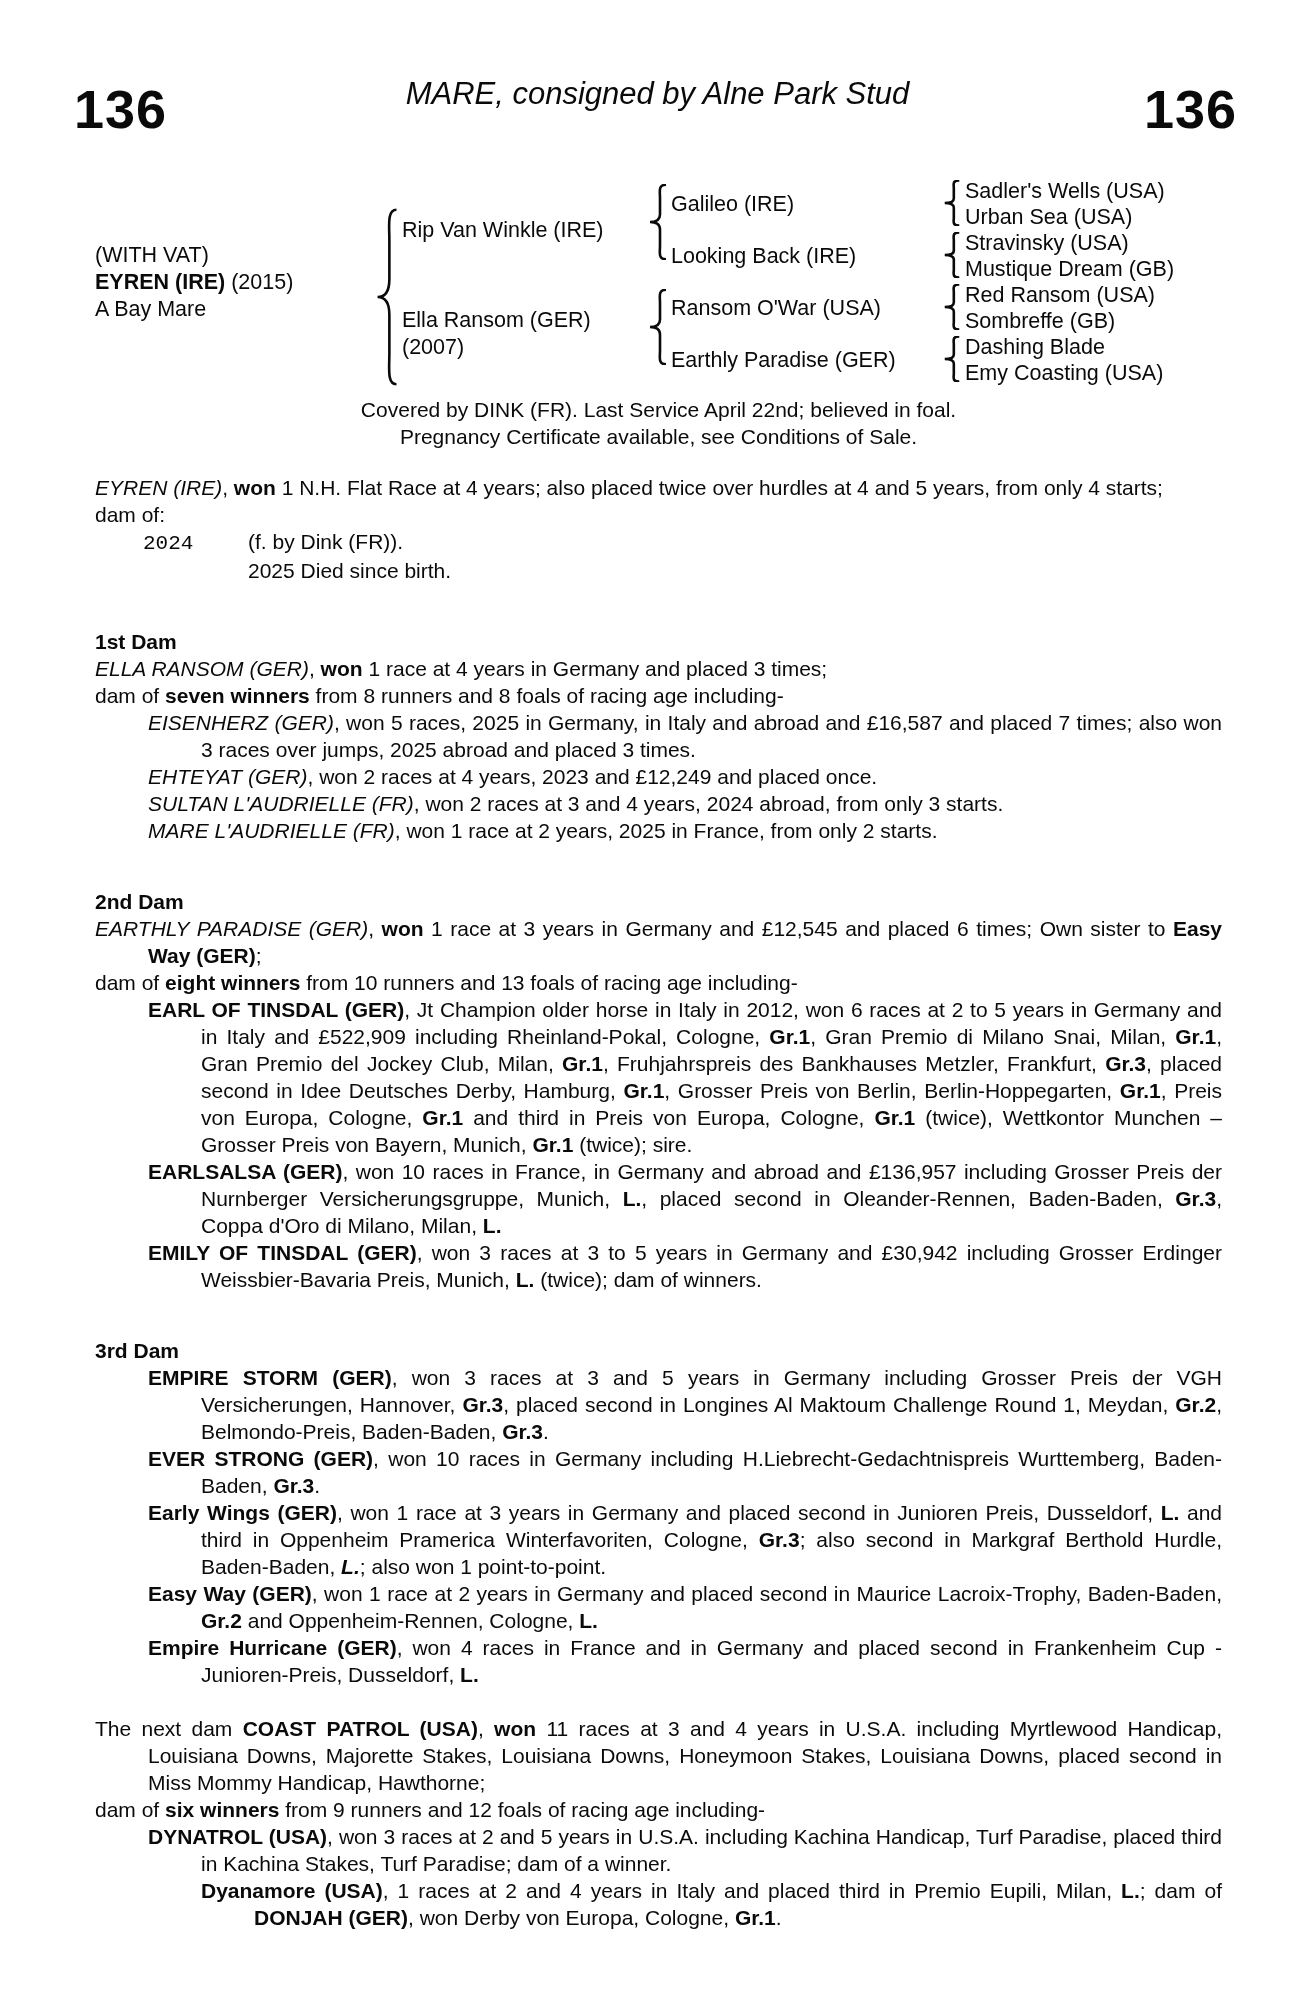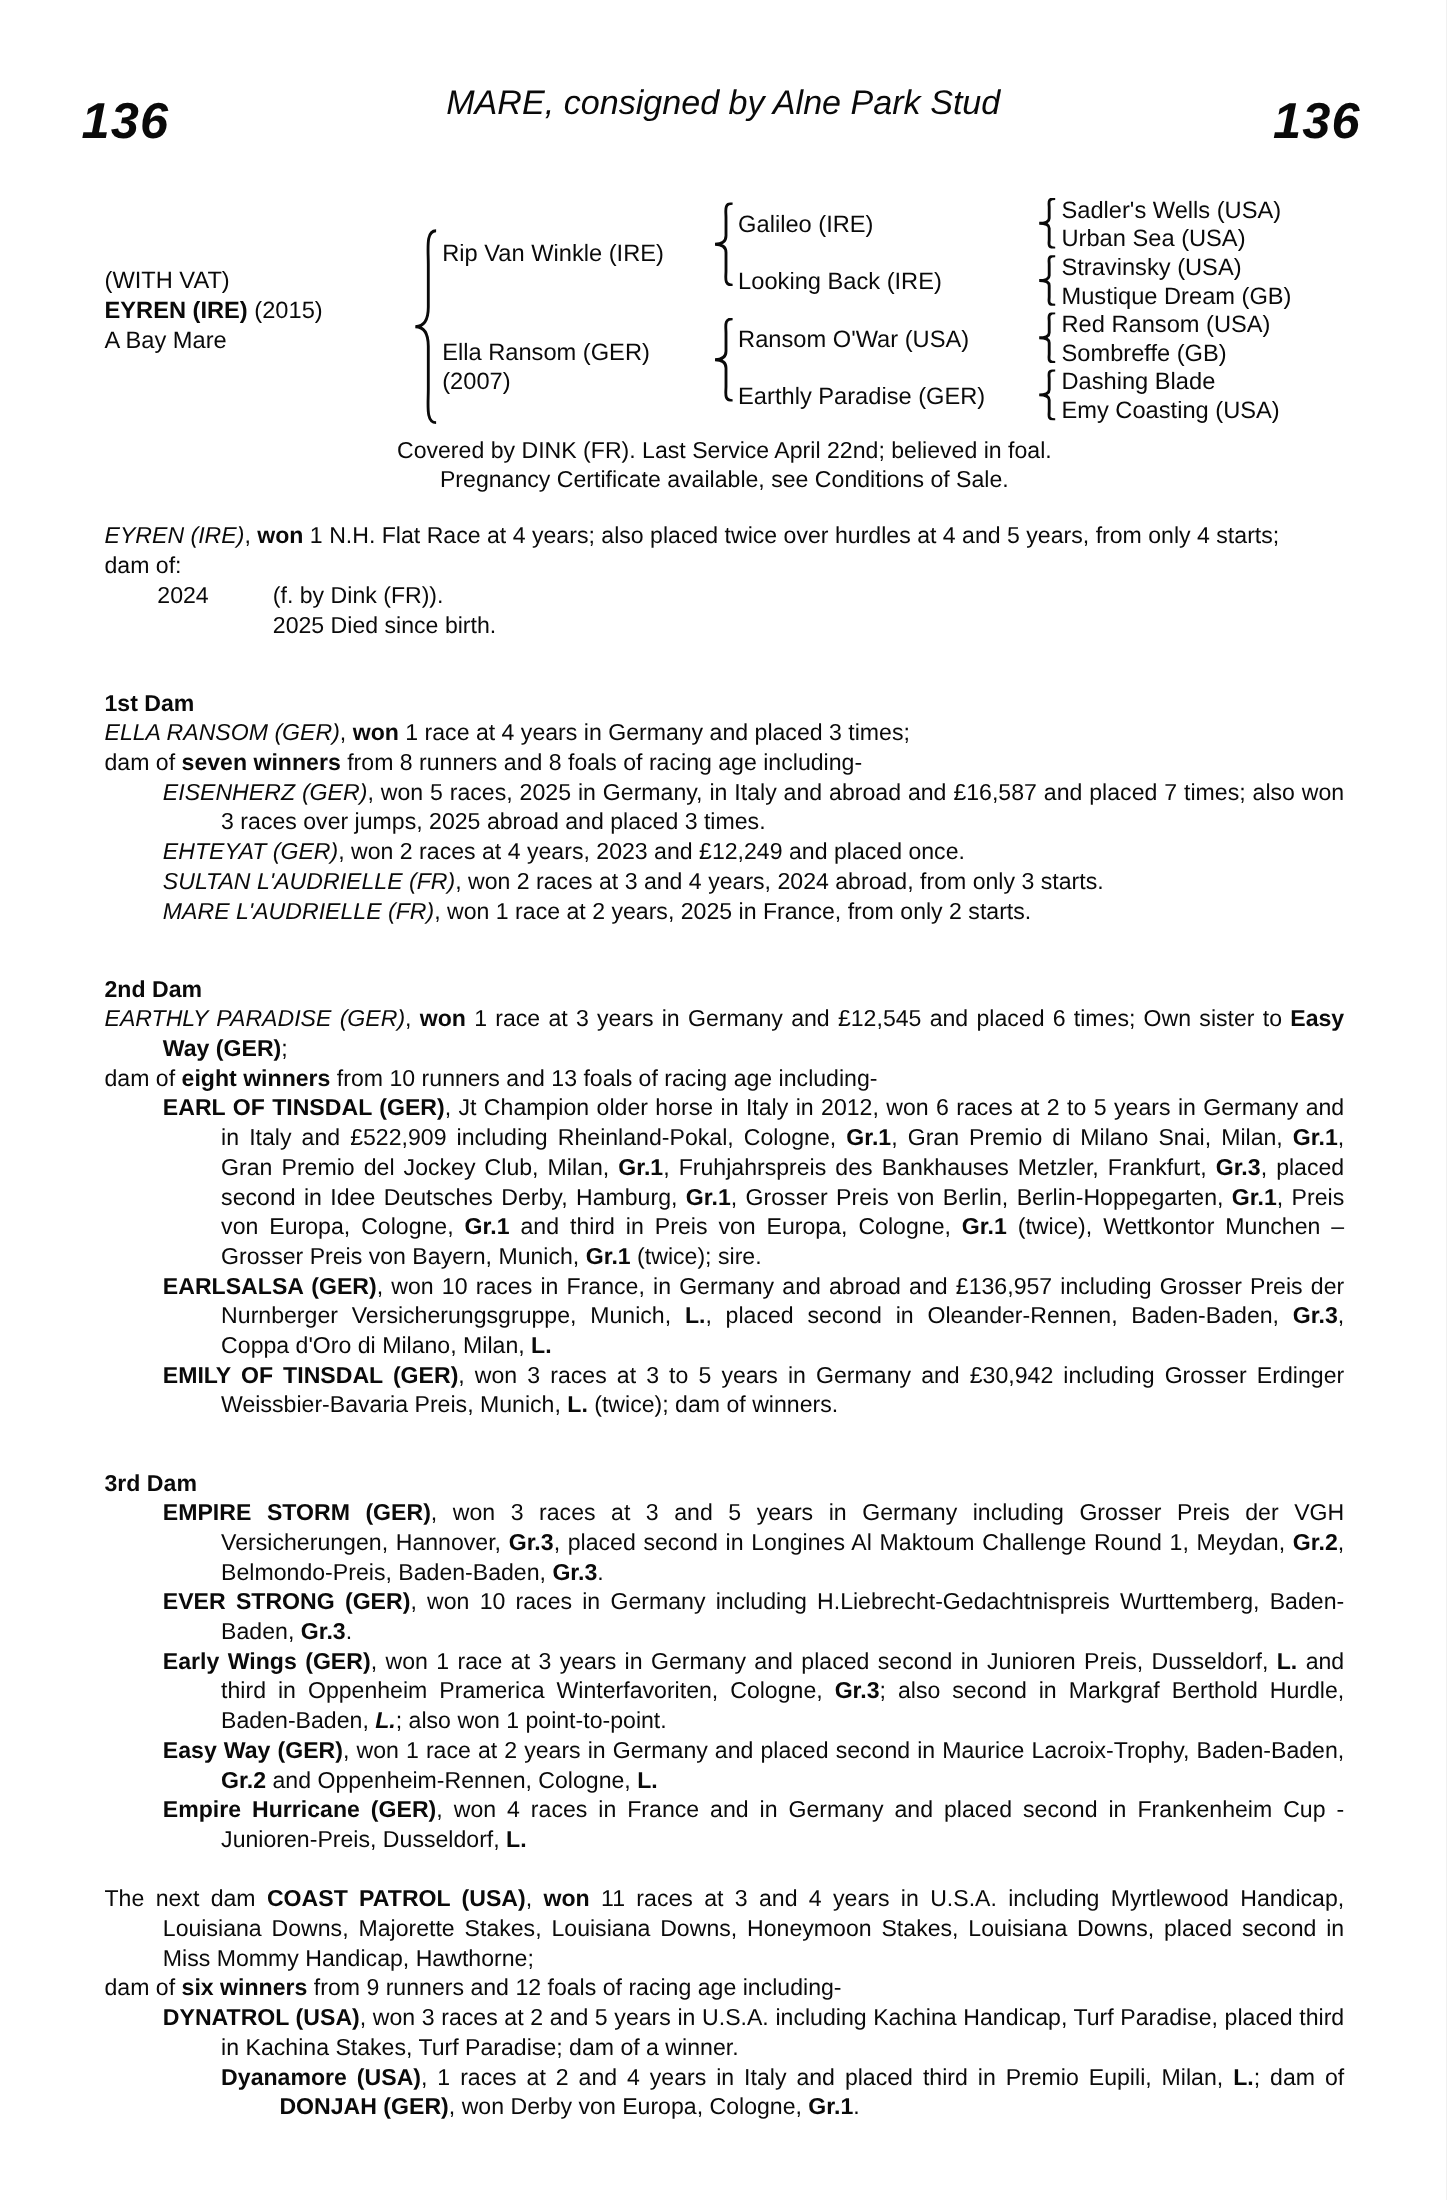--- a/index.html
+++ b/index.html
@@ -12,21 +12,21 @@
     font-family:"Liberation Sans","DejaVu Sans",sans-serif;
     font-size:21px;line-height:27px;
     overflow:hidden;
   }
   
   .hdr{position:relative;height:178px;}
   .consign{
     position:absolute;top:80px;left:0;right:0;
     text-align:center;font-style:italic;font-size:31px;
   }
-  .lot{position:absolute;top:96px;font-size:46px;font-weight:bold;letter-spacing:1px;font-style:italic;}
+  .lot{position:absolute;top:96px;font-size:54px;font-weight:bold;letter-spacing:1px;}
   .lot.left{left:74px;}
   .lot.right{right:78px;}
 
   
   .pedigree{
     margin:0 90px 0 95px;
     display:grid;
     grid-template-columns:277px 30px 243px 26px 268px 26px auto;
     grid-template-rows:repeat(8,26px);
     align-items:center;
@@ -53,21 +53,21 @@
   
   .bodycol{margin:10px 93px 0 95px;}
   .center{text-align:center;margin:0;}
   .blocks{margin-top:24px;}
   .blocks p{margin:0;text-align:justify;}
   .hang1{padding-left:53px;text-indent:-53px;}
   .flush{padding-left:0;}
   .prog {padding-left:106px;text-indent:-53px;}
   .prog2{padding-left:159px;text-indent:-53px;}
   .yrow{padding-left:48px;}
-  .yrow .yr{display:inline-block;width:105px;}
+  .yrow .yr{display:inline-block;width:105px;font-family:Liberation Mono, monospace;}
   .yrow2{padding-left:153px;}
   h2.damhead{
     font-size:21px;line-height:27px;margin:44px 0 0 0;
     font-weight:bold;
   }
   .gap-top{margin-top:27px !important;}
   .rs-b{font-weight:bold;}
   .rs-i{font-style:italic;}
   .rs-bi{font-weight:bold;font-style:italic;}
 </style>

